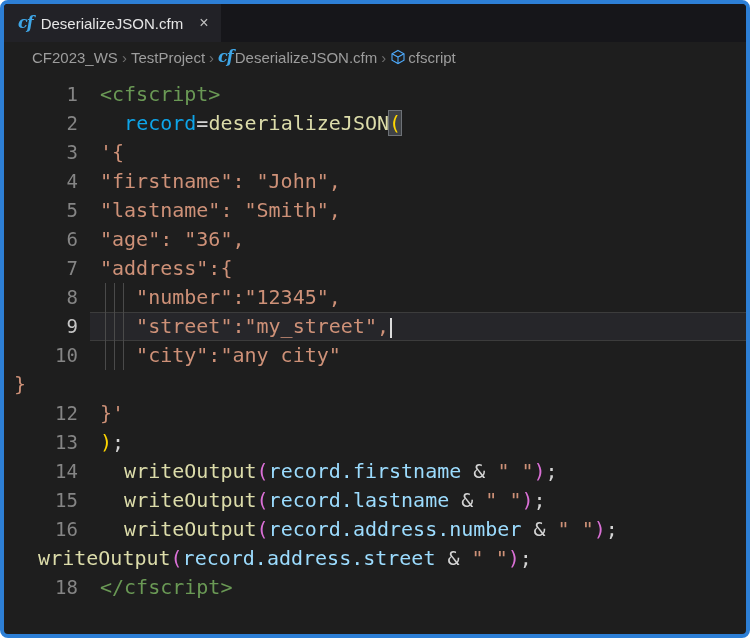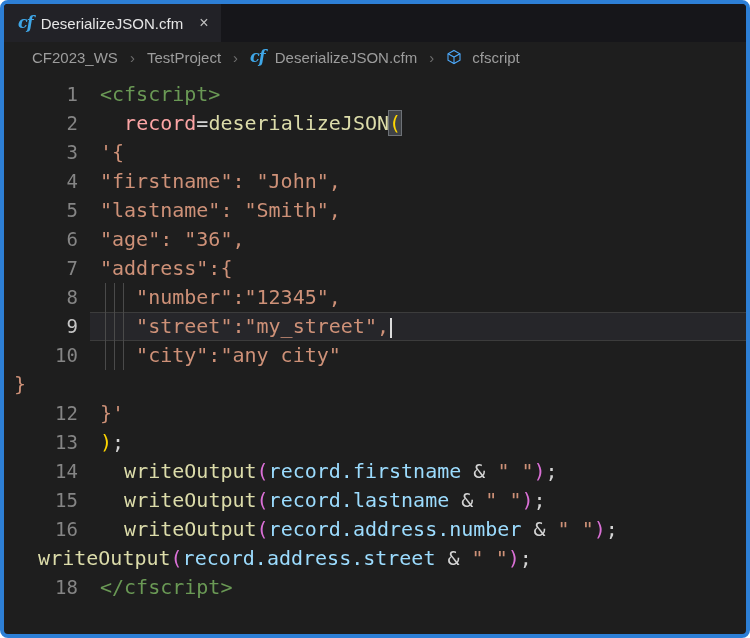--- a/index.html
+++ b/index.html
@@ -17,21 +17,21 @@
     font:15px "Liberation Sans", sans-serif; cursor:pointer;
   }
   .cf-icon {
     font-family:"DejaVu Serif", serif; font-style:italic; font-weight:bold;
     font-size:16px; color:#3fa7e8; letter-spacing:-1px; line-height:1;
   }
   .tab-close { color:#c0c0c0; font:16px "Liberation Sans", sans-serif; margin-left:8px; cursor:pointer; }
   
   .breadcrumb {
     height:30px; background:#1e1e1e; display:flex; align-items:center;
-    padding-left:28px; gap:10px; font:15px "Liberation Sans", sans-serif;
+    padding-left:28px; gap:2px; font:15px "Liberation Sans", sans-serif;
     color:#9d9d9d; flex-shrink:0;
   }
   .bc-item { cursor:pointer; white-space:nowrap; }
   .bc-sep { color:#6f6f6f; padding:0 2px; }
   .bc-icon { display:flex; align-items:center; }
   
   .editor { flex:1; padding-top:8px; font:20px "DejaVu Sans Mono", monospace; overflow:hidden; }
   .line { display:flex; height:29px; line-height:29px; }
   .gutter {
     width:86px; padding-right:12px; text-align:right; flex-shrink:0;
@@ -82,21 +82,21 @@
     <span class="bc-item">cfscript</span>
   </div>
 
   <div class="editor">
       <div class="line">
         <span class="gutter">1</span>
         <span class="codearea"><span class="tok" style="color: rgb(106, 153, 85);">&lt;cfscript&gt;</span></span>
       </div>
       <div class="line">
         <span class="gutter">2</span>
-        <span class="codearea"><span class="tok" style="color: rgb(212, 212, 212);">  </span><span class="tok" style="color: #fca5a5;">record</span><span class="tok" style="color: rgb(212, 212, 212);">=</span><span class="tok" style="color: rgb(220, 220, 170);">deserializeJSON</span><span class="tok bracket-match" style="color: rgb(255, 215, 0);">(</span></span>
+        <span class="codearea"><span class="tok" style="color: rgb(212, 212, 212);">  </span><span class="tok" style="color: #0ea5e9;">record</span><span class="tok" style="color: rgb(212, 212, 212);">=</span><span class="tok" style="color: rgb(220, 220, 170);">deserializeJSON</span><span class="tok bracket-match" style="color: rgb(255, 215, 0);">(</span></span>
       </div>
       <div class="line">
         <span class="gutter">3</span>
         <span class="codearea"><span class="tok" style="color: rgb(206, 145, 120);">'{</span></span>
       </div>
       <div class="line">
         <span class="gutter">4</span>
         <span class="codearea"><span class="tok" style="color: rgb(206, 145, 120);">"firstname": "John",</span></span>
       </div>
       <div class="line">

